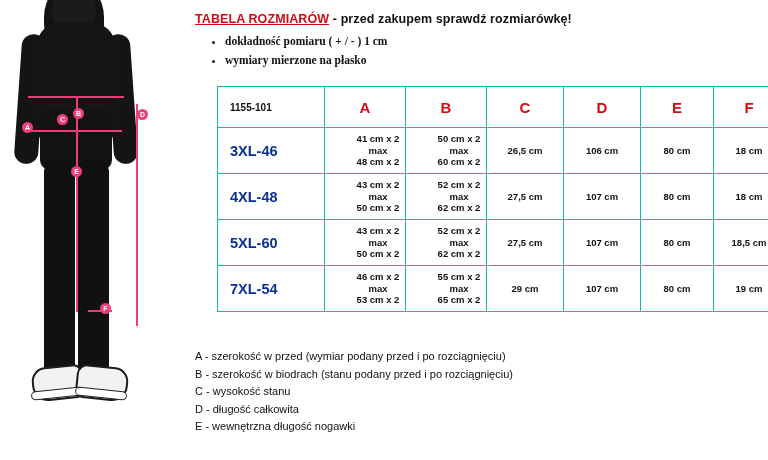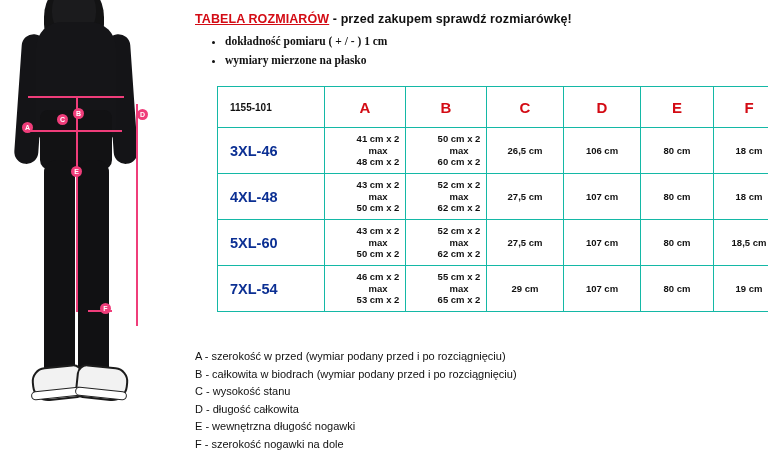--- a/index.html
+++ b/index.html
@@ -354,21 +354,20 @@
           <td>29 cm</td>
           <td>107 cm</td>
           <td>80 cm</td>
           <td>19 cm</td>
         </tr>
       </tbody>
     </table>
 
     <div class="legend">
       <div>A - szerokość w przed (wymiar podany przed i po rozciągnięciu)</div>
-      <div>B - całkowita w biodrach (wymiar podany przed i po rozciągnięciu)</div>
+      <div>B - szerokość w biodrach (stanu podany przed i po rozciągnięciu)</div>
       <div>C - wysokość stanu</div>
       <div>D - długość całkowita</div>
       <div>E - wewnętrzna długość nogawki</div>
-      <div>F - szerokość nogawki na dole</div>
     </div>
 
   </div>
 </div>
 
 </body></html>

